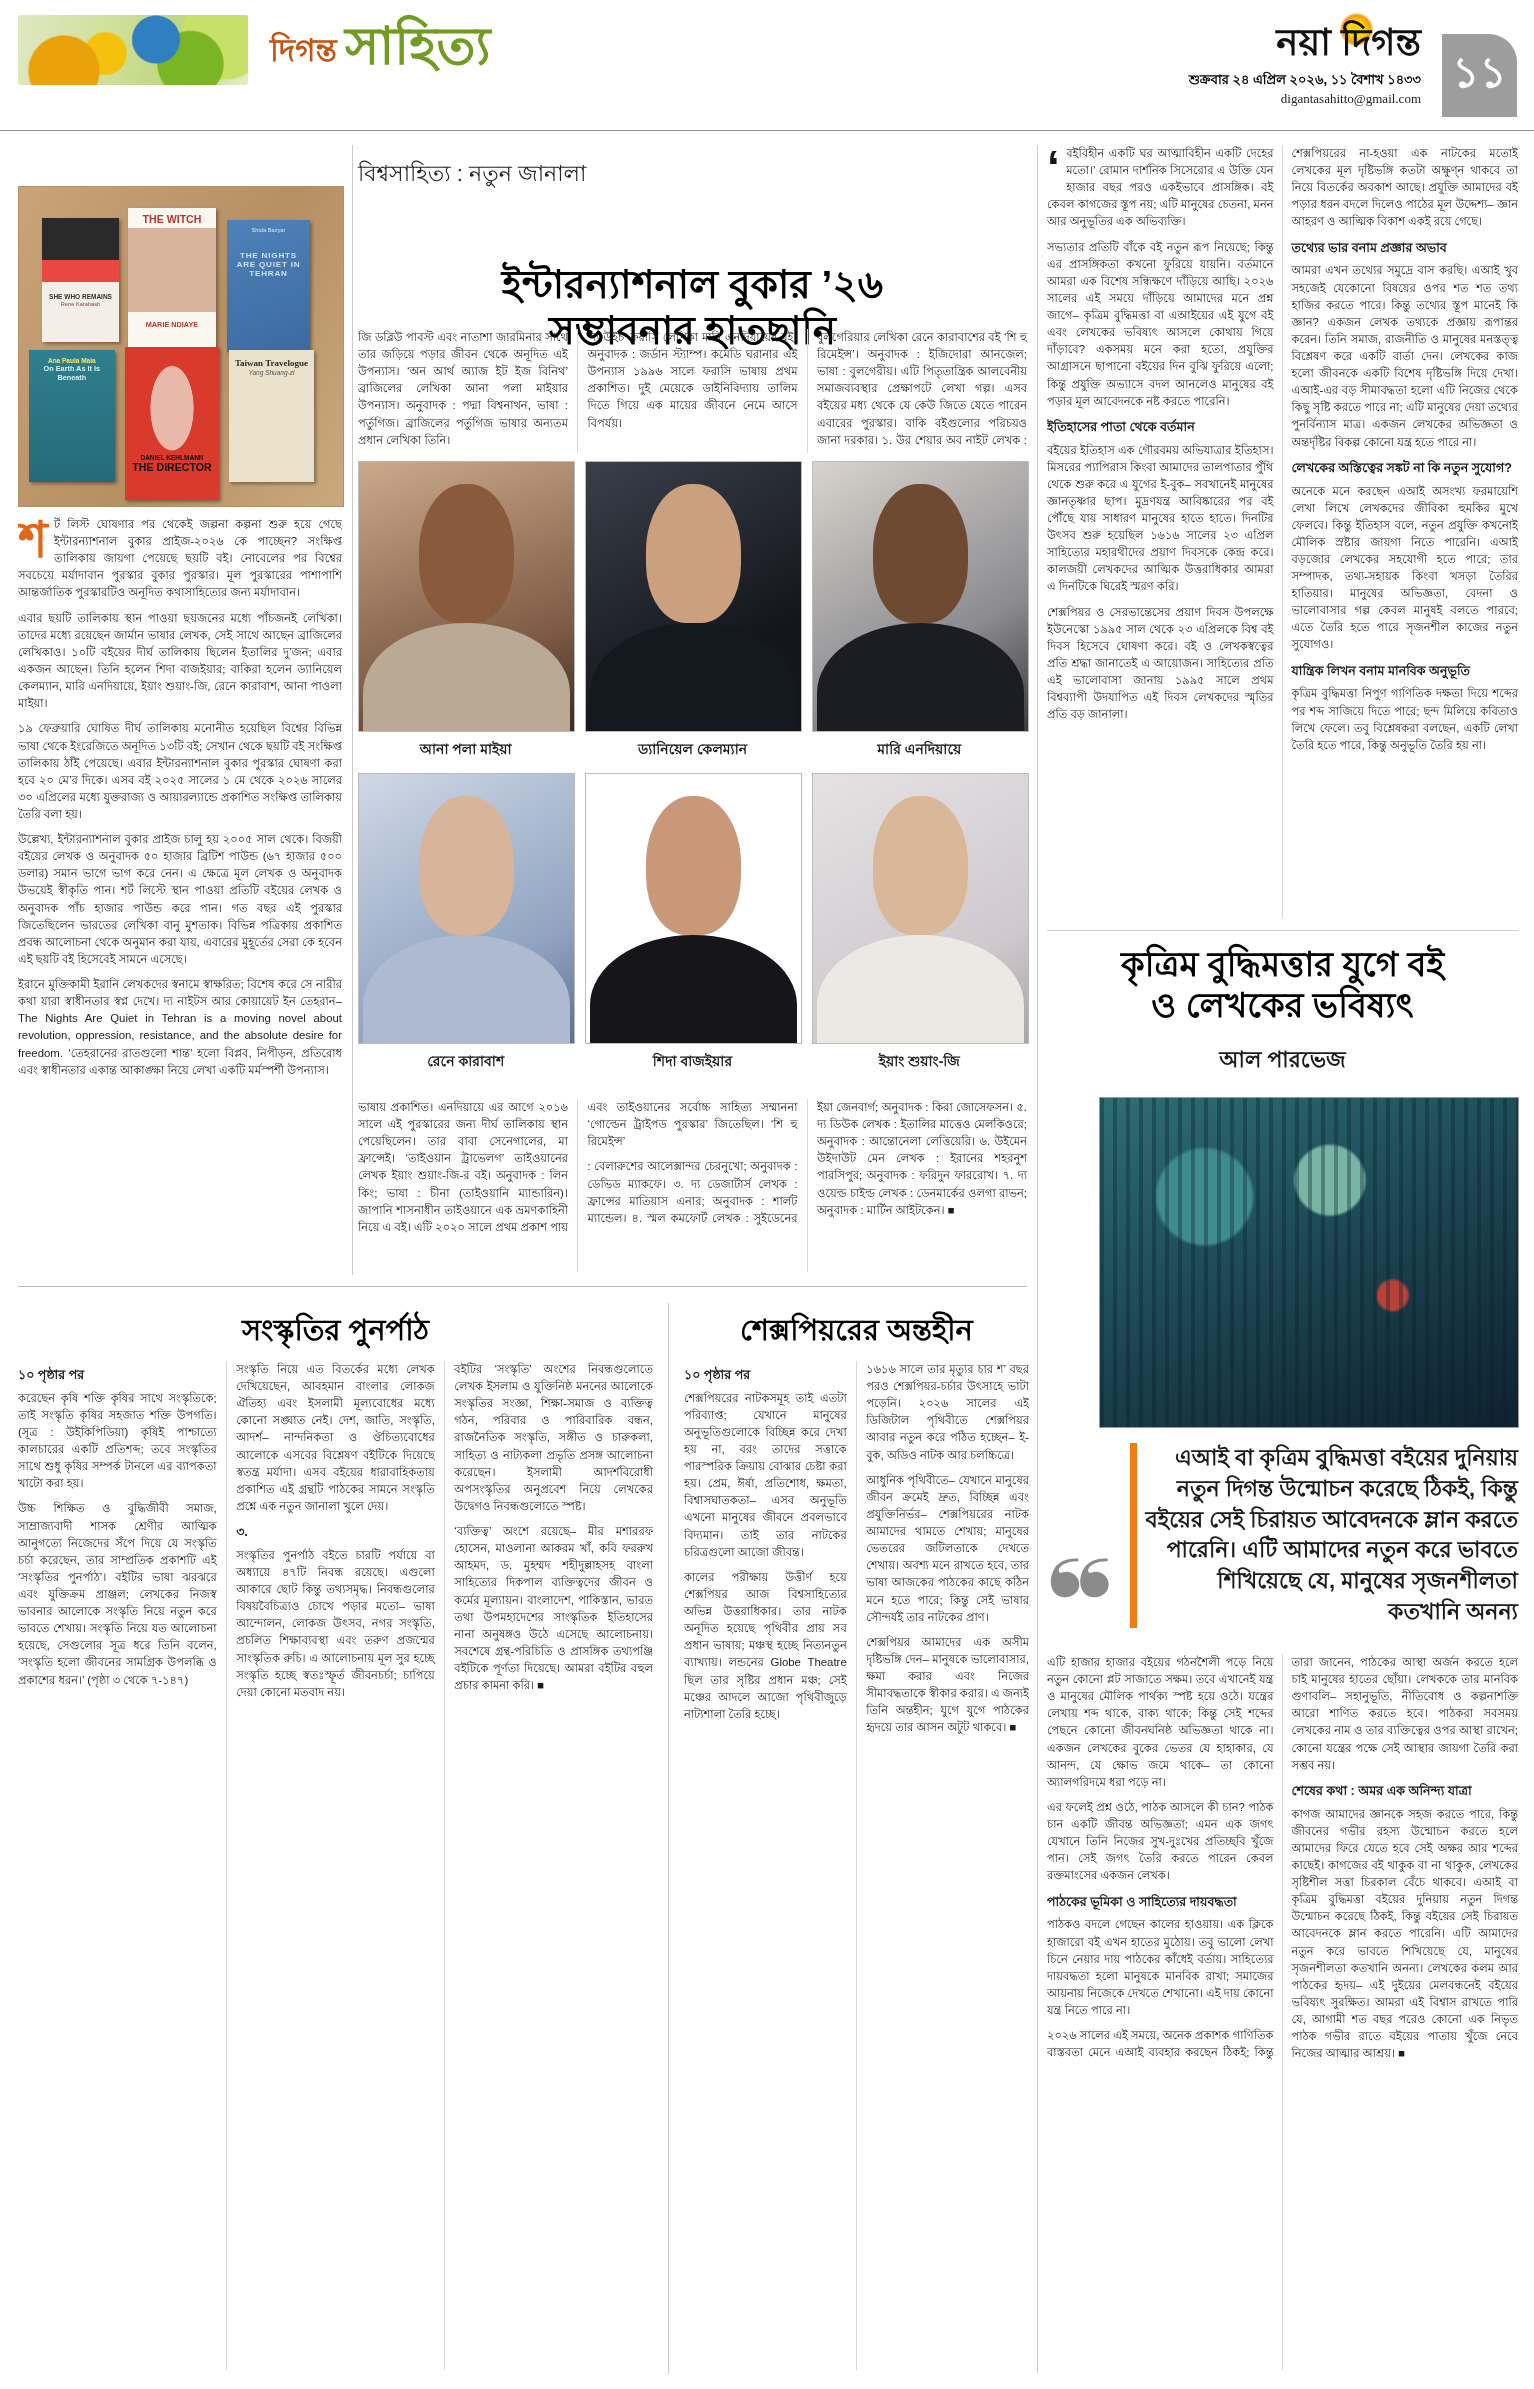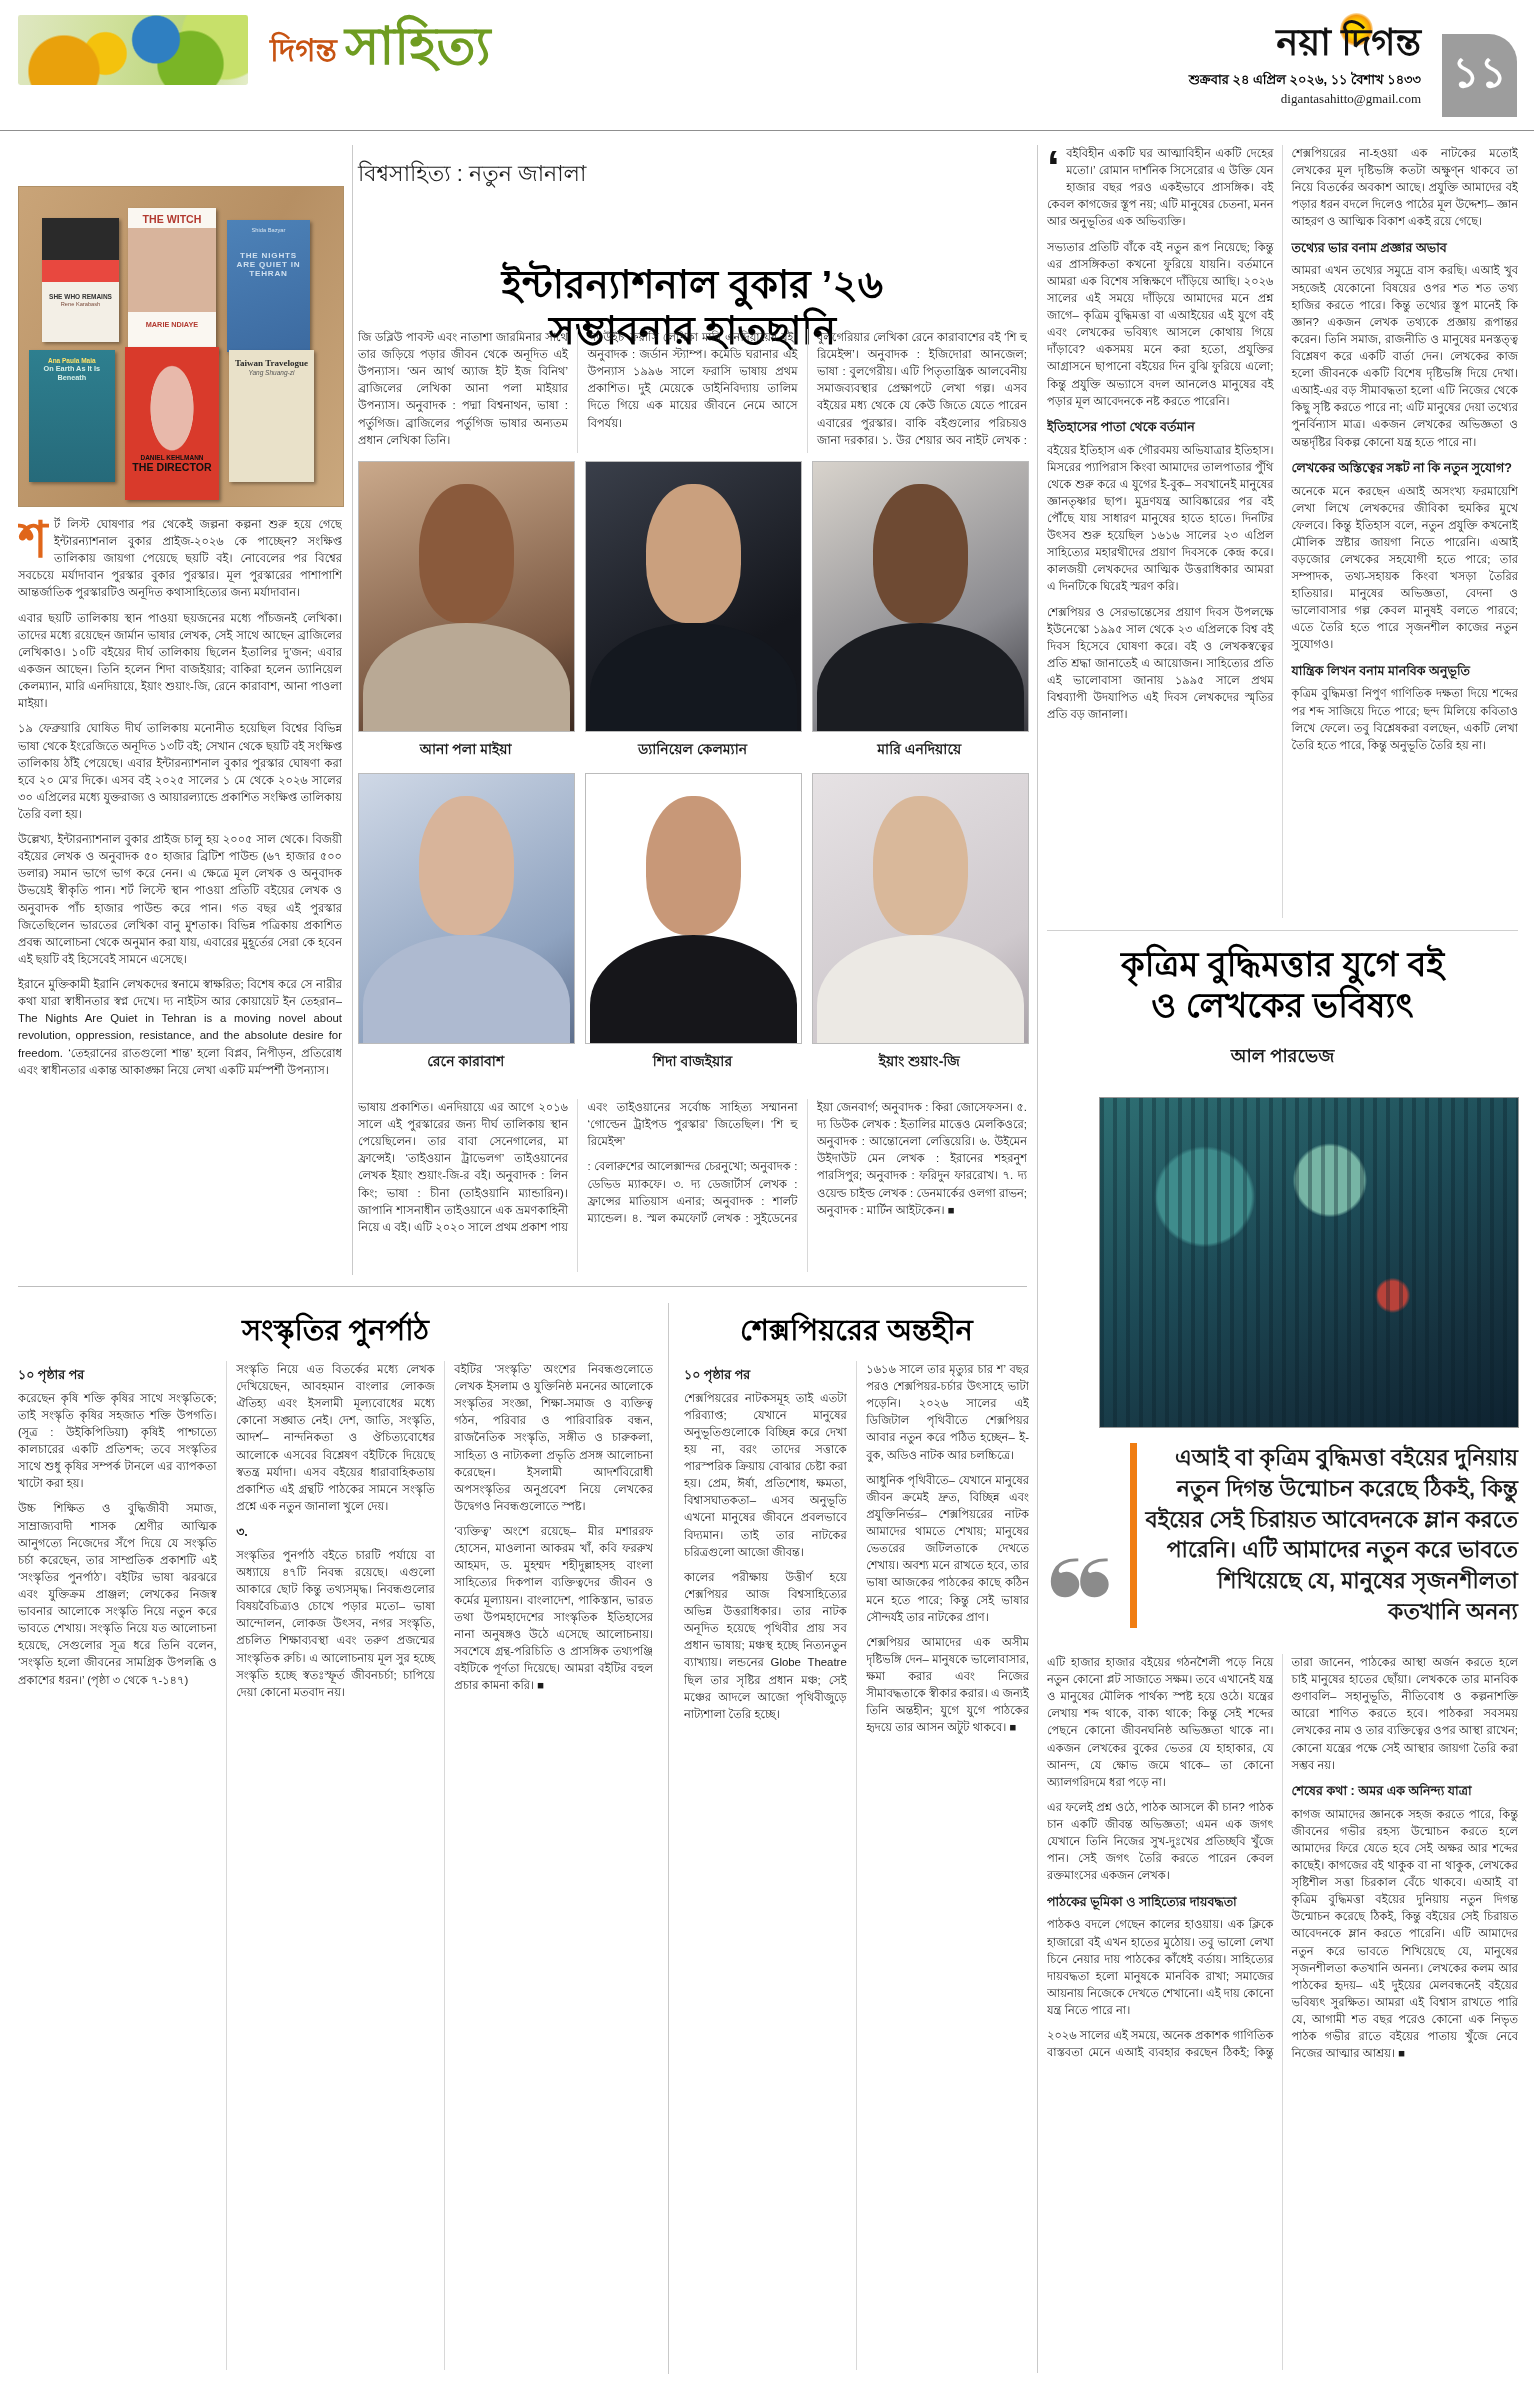--- a/index.html
+++ b/index.html
@@ -87,21 +87,21 @@
   .bk5 .t{font-size:10.6px;color:#111;}
   .bk6{left:210px;top:163px;width:85px;height:132px;background:#e9e1c9;color:#333;}
   .bk6 .t{font-size:9px;font-family:"Liberation Serif","DejaVu Serif",serif;color:#2a2a2a;margin-top:4.9px;}
   .bk6 .a{font-size:6.5px;font-style:italic;color:#555;}
   .lead-block{position:absolute;left:18px;top:516px;width:324px;height:757px;overflow:hidden;}
   
   .ai-top{position:absolute;left:1047px;top:145px;width:471px;height:773px;
           columns:2;column-gap:18px;column-rule:0.8px solid #d8d8d8;}
   .ai-headblock{position:absolute;left:1047px;top:930px;width:471px;text-align:center;border-top:0.8px solid #d0d0d0;padding-top:13px;}
   .ai-title{font-size:34px;font-weight:bold;line-height:1.22;color:#000;}
-  .ai-byline{font-size:18px;font-weight:bold;margin-top:14.7px;}
+  .ai-byline{font-size:22px;font-weight:bold;margin-top:14.7px;}
   .painting{position:absolute;left:1099px;top:1097px;width:418px;height:329px;border:0.8px solid #999;
       background:
         repeating-linear-gradient(90deg,rgba(10,30,40,.35) 0 4.1px,rgba(10,30,40,0) 4.1px 13px),
         radial-gradient(circle at 25% 30%,#3f8c8c 0 12%,transparent 13%),
         radial-gradient(circle at 70% 60%,#b8423a 0 4%,transparent 5%),
         radial-gradient(circle at 55% 25%,#77b5a5 0 10%,transparent 11%),
         linear-gradient(155deg,#2e6f73 0%,#1d4a56 45%,#16323f 75%,#0e2230 100%);}
   .quote{position:absolute;left:1047px;top:1443px;width:471px;display:flex;align-items:flex-end;gap:8.1px;}
   .qmark{font-family:"Liberation Serif","DejaVu Serif",serif;font-size:98px;line-height:.6;color:#8b8b8b;
          width:75px;flex:0 0 auto;}

